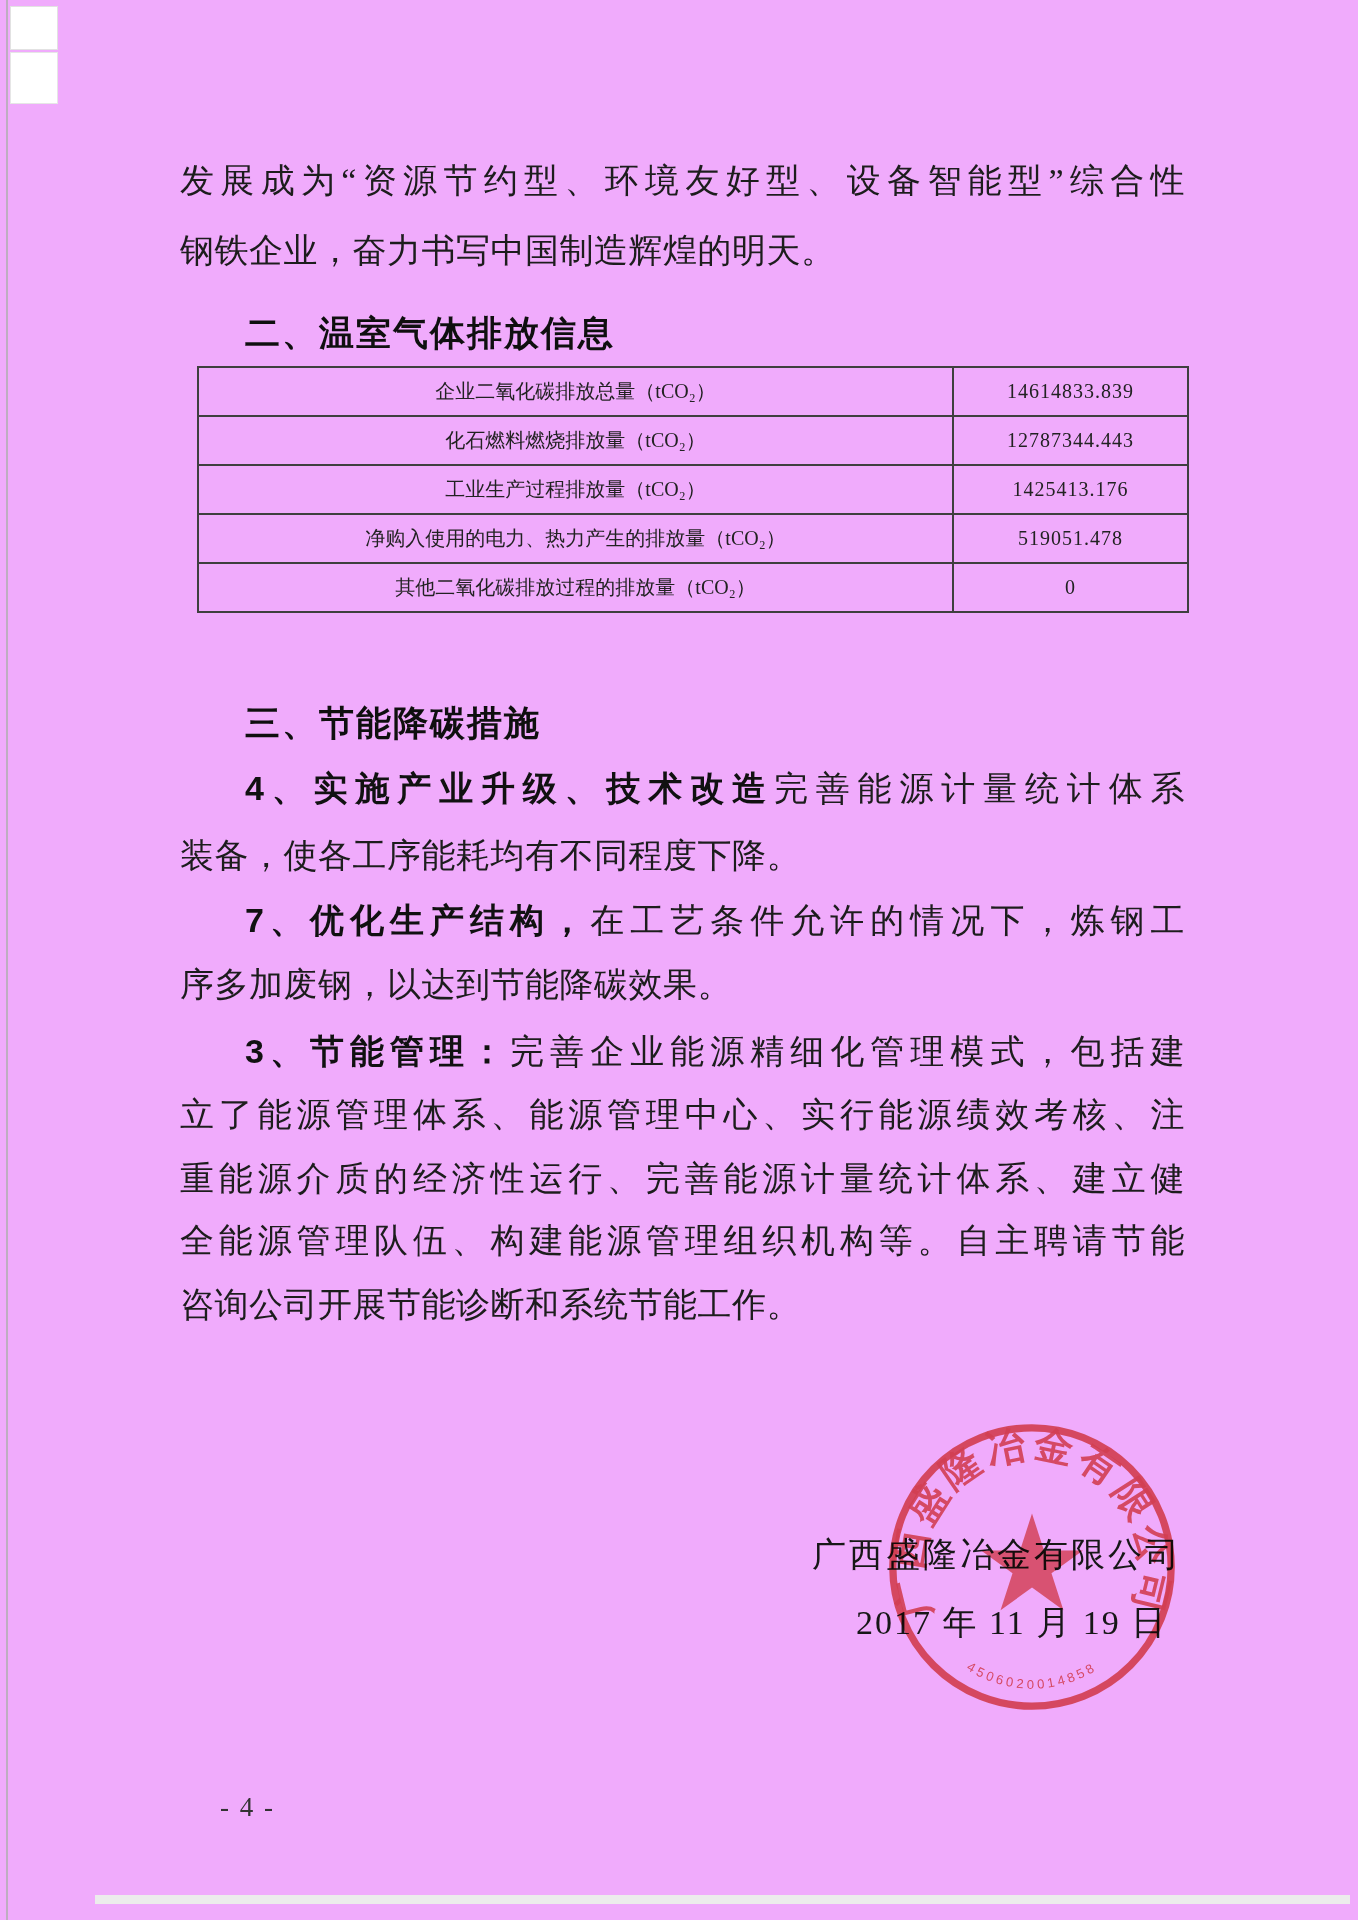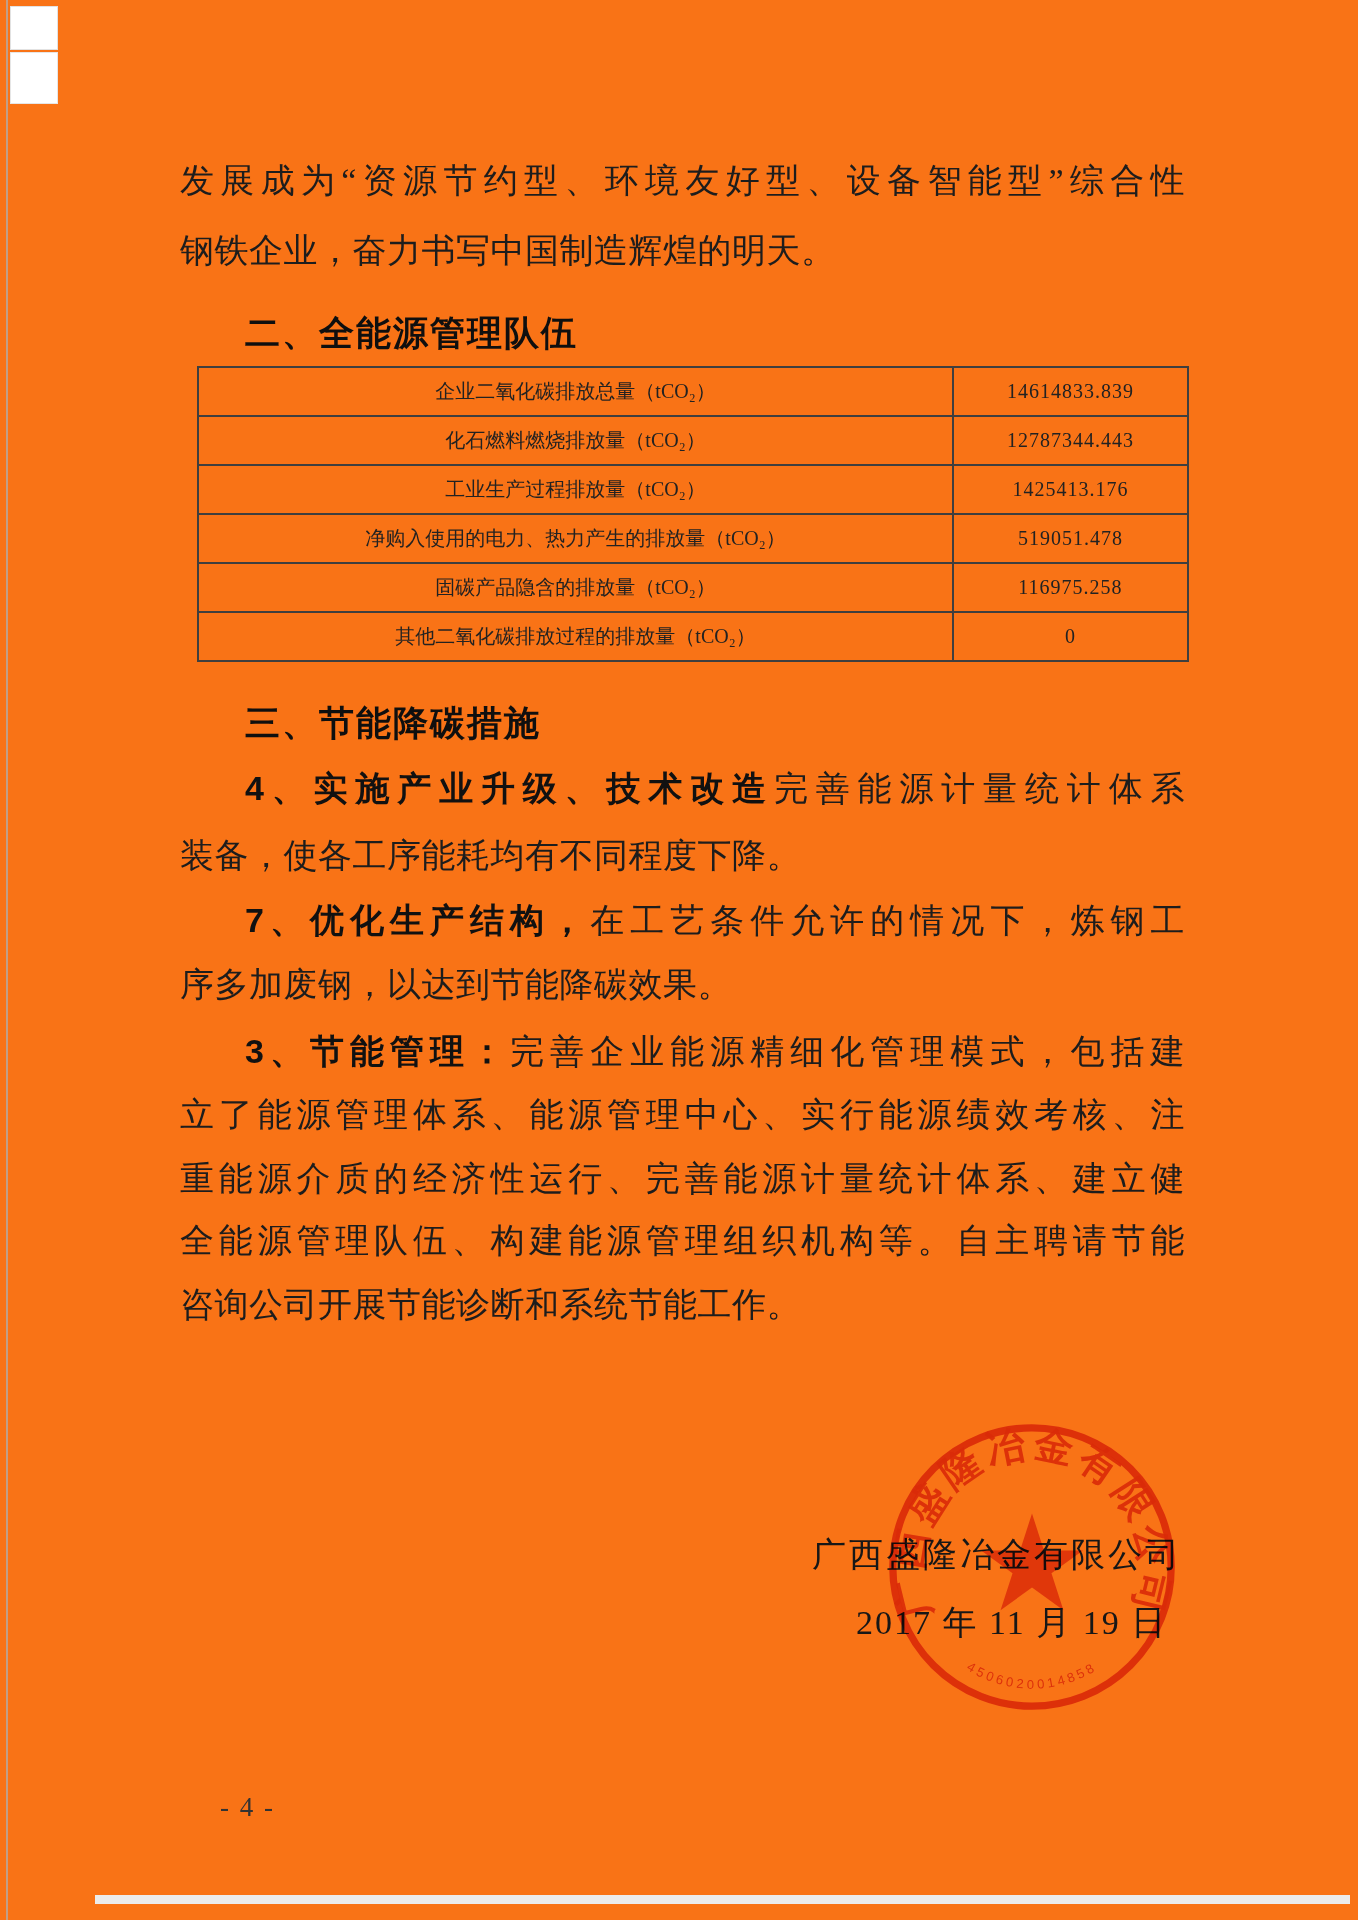--- a/index.html
+++ b/index.html
@@ -1,18 +1,18 @@
 <!DOCTYPE html>
 <html><head>
 <meta charset="utf-8">
 <style>
   html,body{margin:0;padding:0;background:#e9e9e9;}
   .page{
     position:relative;width:1358px;height:1920px;margin:0 auto;
-    background:#f97316;overflow:hidden;
+    background:#f0abfc;overflow:hidden;
     font-family:"Liberation Serif","DejaVu Serif",serif;color:#1d1d1d;
   }
   .abs{position:absolute;}
   .bodyline{
     font-size:34px;line-height:46px;letter-spacing:.5px;white-space:nowrap;
   }
   .just{
     white-space:normal;text-align:justify;text-align-last:justify;
     -moz-text-align-last:justify;text-justify:inter-character;
   }
@@ -43,21 +43,21 @@
 <div class="page">
 
   <div class="abs artifact" style="left:6px;top:0;width:2px;height:1920px;background:#aeaeae;opacity:.75;"></div>
   <div class="abs artifact" style="left:10px;top:6px;width:46px;height:42px;border:1px solid #e2e2e2;background:#fff;"></div>
   <div class="abs artifact" style="left:10px;top:52px;width:46px;height:50px;border:1px solid #e6e6e6;background:#fff;"></div>
   <div class="abs artifact" style="left:95px;top:1895px;width:1255px;height:9px;background:#ececec;"></div>
 
   <div class="abs bodyline just" style="left:180px;top:158px;width:1005px;">发展成为“资源节约型、环境友好型、设备智能型”综合性</div>
   <div class="abs bodyline" style="left:180px;top:228px;">钢铁企业，奋力书写中国制造辉煌的明天。</div>
 
-  <div class="abs heading" style="left:245px;top:310px;">二、全能源管理队伍</div>
+  <div class="abs heading" style="left:245px;top:310px;">二、温室气体排放信息</div>
 
   <table class="emit abs" style="left:197px;top:366px;">
     <colgroup>
         <col style="width:755px">
         <col style="width:235px">
       </colgroup>
     <tbody>
       <tr>
         <td>企业二氧化碳排放总量（tCO₂）</td>
         <td class="vcell">14614833.839</td>
@@ -66,24 +66,20 @@
         <td>化石燃料燃烧排放量（tCO₂）</td>
         <td class="vcell">12787344.443</td>
       </tr>
       <tr>
         <td>工业生产过程排放量（tCO₂）</td>
         <td class="vcell">1425413.176</td>
       </tr>
       <tr>
         <td>净购入使用的电力、热力产生的排放量（tCO₂）</td>
         <td class="vcell">519051.478</td>
-      </tr>
-      <tr>
-        <td>固碳产品隐含的排放量（tCO₂）</td>
-        <td class="vcell">116975.258</td>
       </tr>
       <tr>
         <td>其他二氧化碳排放过程的排放量（tCO₂）</td>
         <td class="vcell">0</td>
       </tr>
     </tbody>
   </table>
 
   <div class="abs heading" style="left:245px;top:700px;">三、节能降碳措施</div>
 

